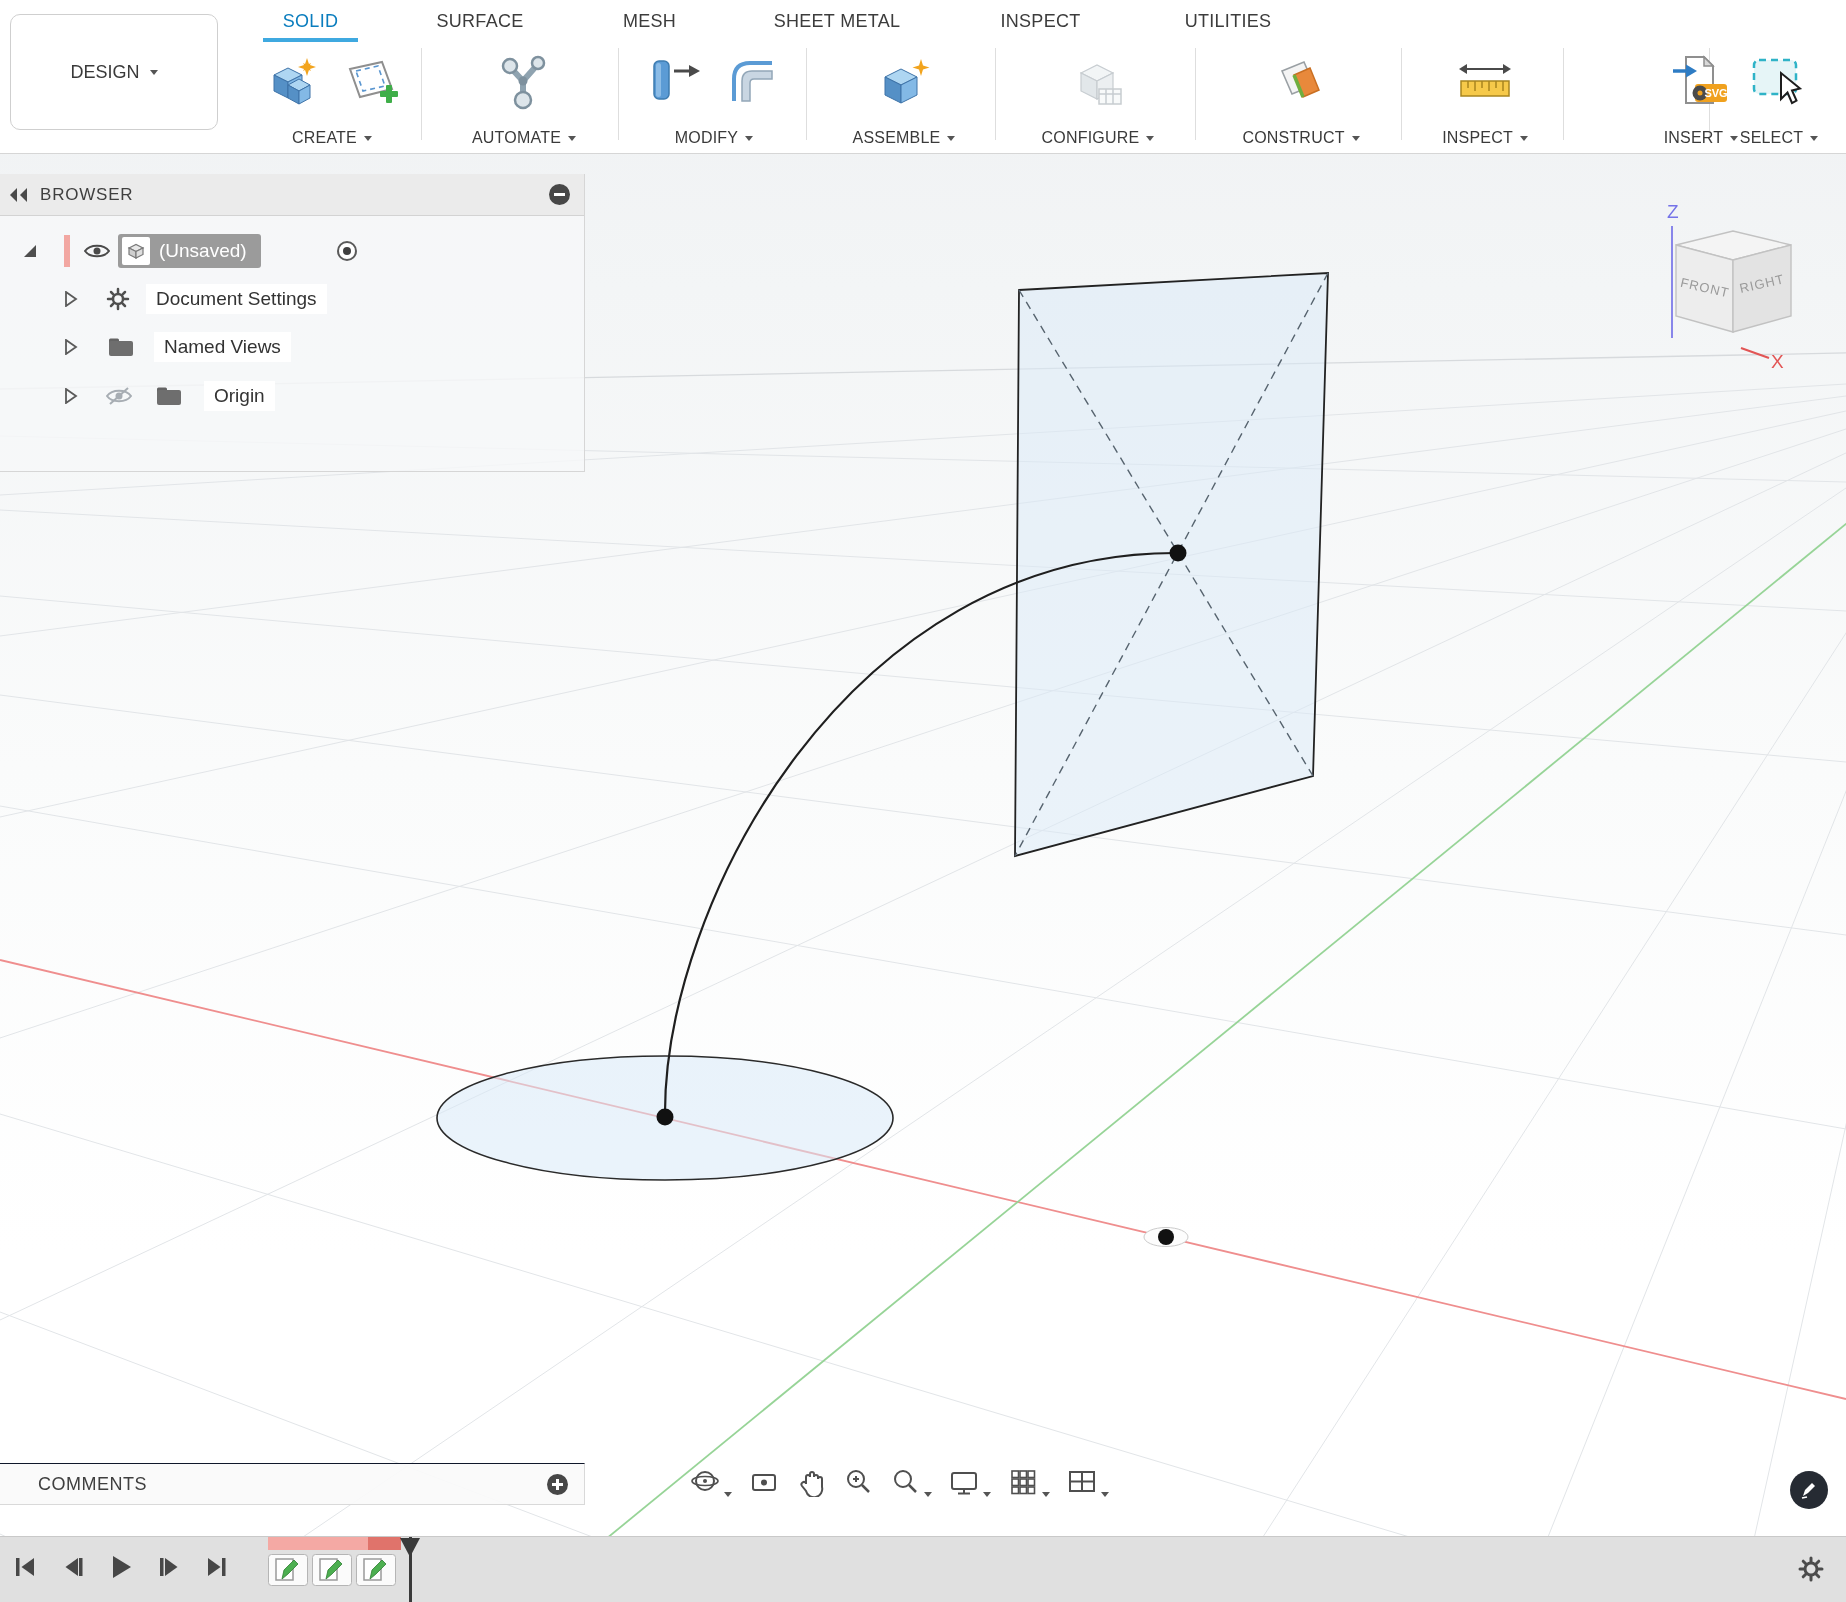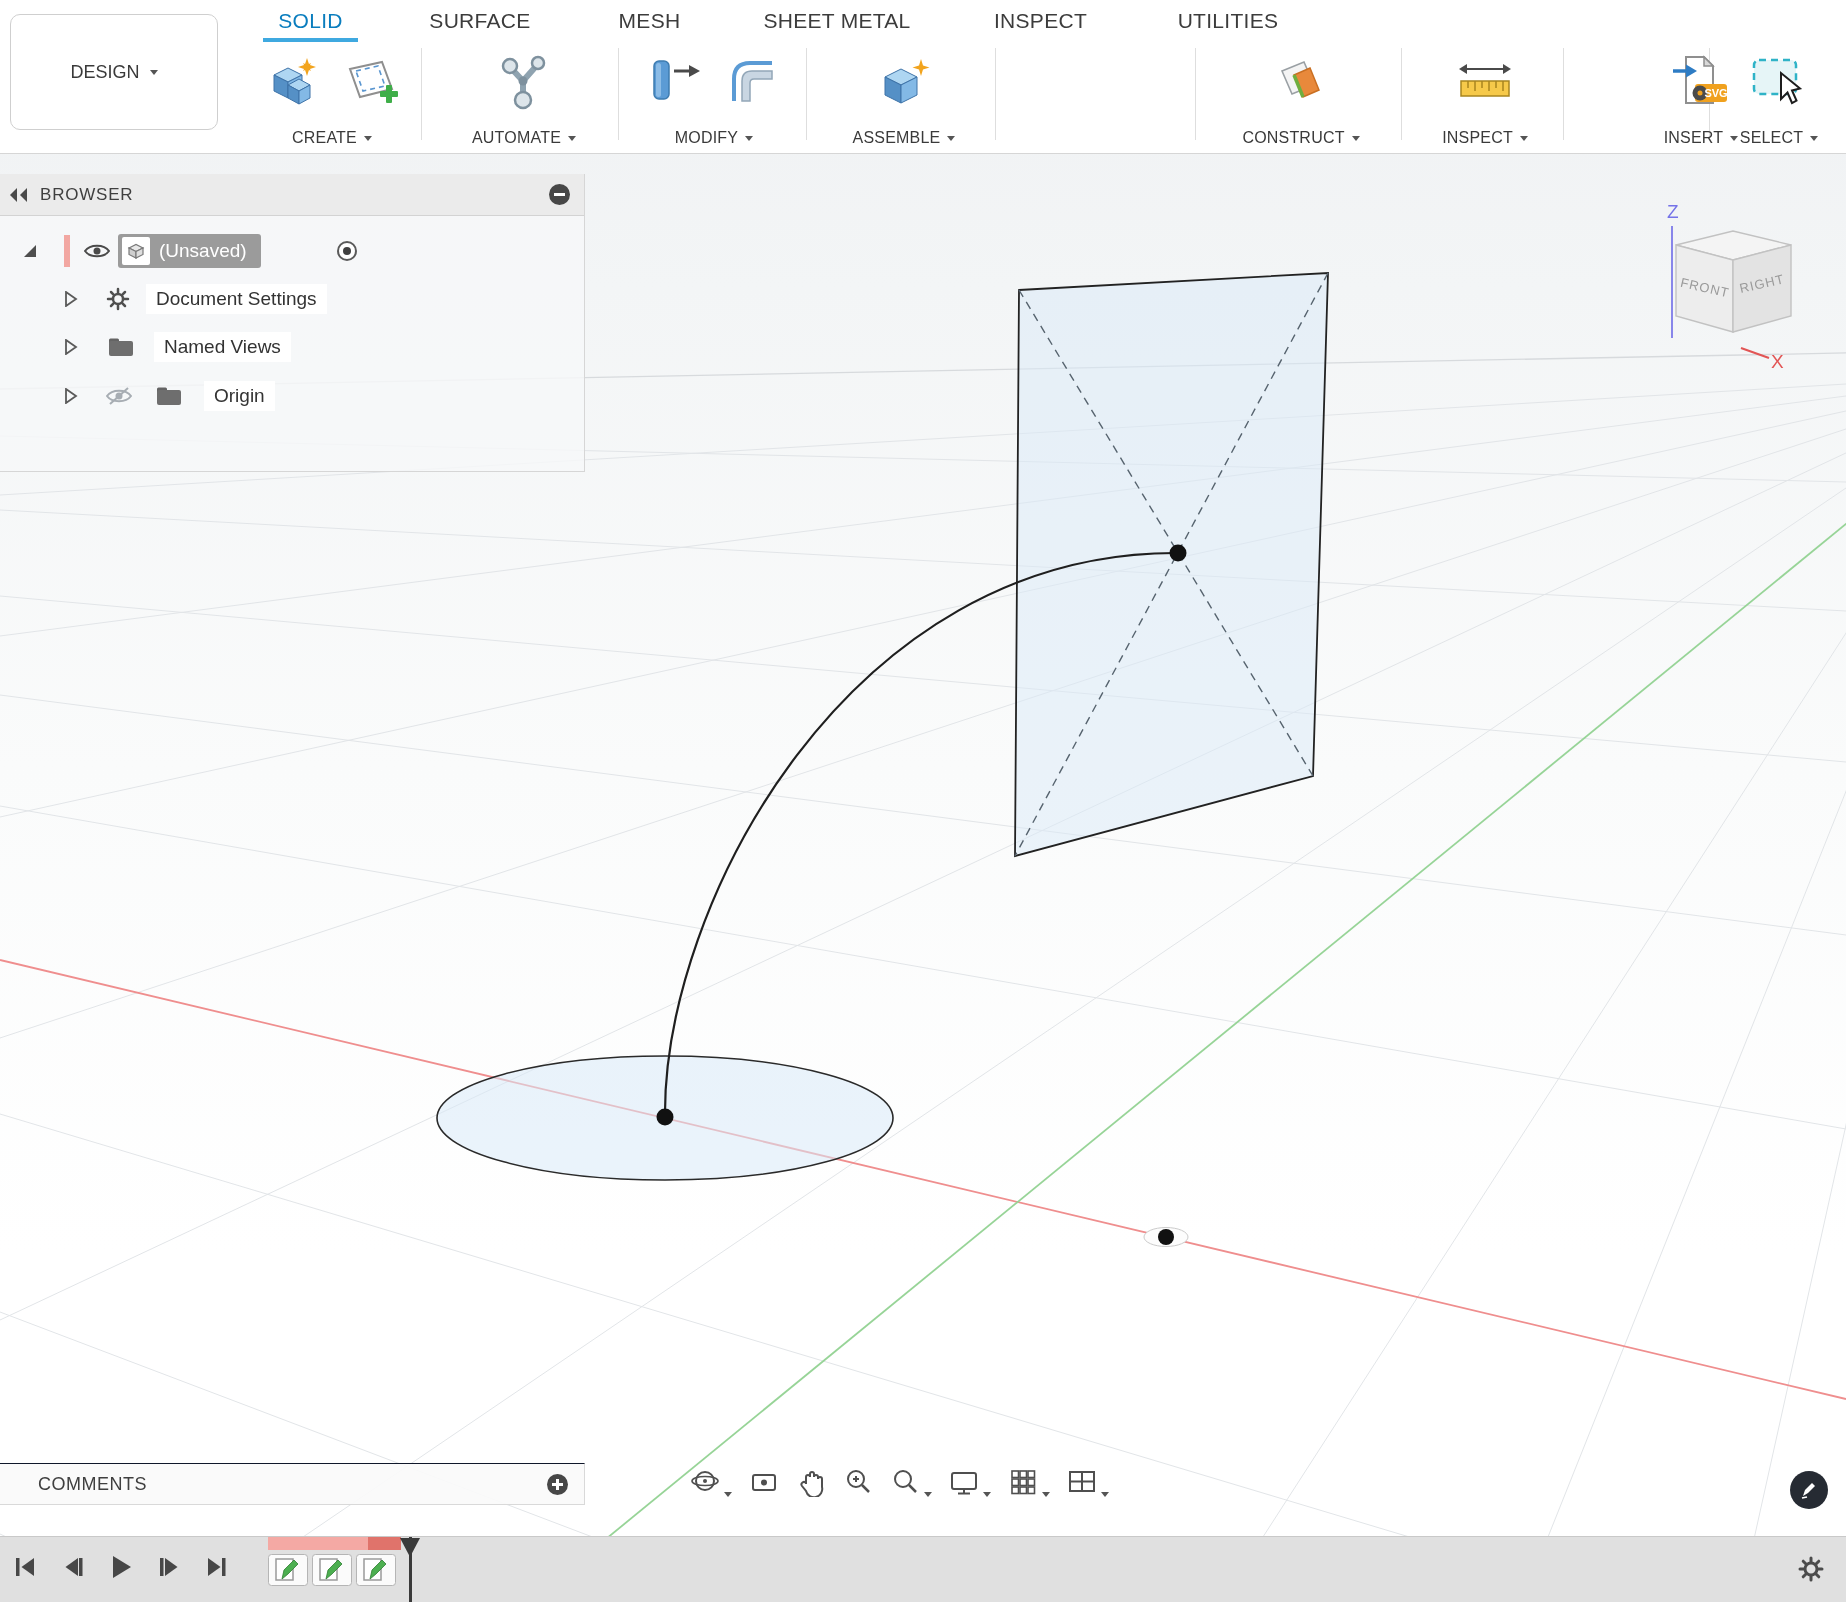--- a/index.html
+++ b/index.html
@@ -9,21 +9,21 @@
 
   
   .viewport-bg{position:absolute;inset:0;
     background:linear-gradient(180deg,#eff1f3 0%,#f3f5f6 18%,#fafbfb 48%,#ffffff 78%);}
   svg.canvas{position:absolute;left:0;top:0;}
 
   
   .topbar{position:absolute;left:0;top:0;width:100%;height:154px;background:#fff;
     border-bottom:1px solid #d6d6d6;z-index:30;}
   .tab{position:absolute;top:2px;height:40px;line-height:38px;text-align:center;
-    font-size:21px;color:#3c3c3c;letter-spacing:.3px;cursor:default;}
+    font-size:18px;color:#3c3c3c;letter-spacing:.3px;cursor:default;}
   .tab.active{color:#0a7dbe;border-bottom:4px solid #3fa9e0;}
   .design-btn{position:absolute;left:10px;top:14px;width:208px;height:116px;
     border:1.5px solid #cfcfcf;border-radius:10px;background:#fff;display:flex;
     align-items:center;justify-content:center;gap:10px;font-size:18px;color:#3a3a3a;}
   .group{position:absolute;top:44px;height:106px;display:flex;flex-direction:column;
     align-items:center;justify-content:space-between;}
   .group-icons{display:flex;gap:14px;align-items:center;height:76px;}
   .tbtn{width:64px;height:68px;display:flex;align-items:center;justify-content:center;}
   .group-label{display:flex;align-items:center;gap:7px;font-size:16px;color:#3a3a3a;
     height:24px;letter-spacing:.2px;}
@@ -267,20 +267,43 @@
             <polygon points="48,8 50,14.5 56.5,16.5 50,18.5 48,25 46,18.5 39.5,16.5 46,14.5" fill="#f2a41e"></polygon>
           </svg>
         </div>
       </div>
       <div class="group-label">
         <span>ASSEMBLE</span>
         <span class="caret sm"></span>
       </div>
     </div>
 
+    <div class="group" style="left:1004px;width:188px">
+      <div class="group-icons">
+        <div class="tbtn" style="opacity:.55">
+          <svg width="62" height="62" viewBox="0 0 62 62">
+            <g stroke="#9aa4ab" stroke-width="1.2">
+              <polygon points="14,22 30,14 46,22 30,30" fill="#e9edf0"></polygon>
+              <polygon points="14,22 30,30 30,48 14,40" fill="#ccd4d9"></polygon>
+              <polygon points="30,30 46,22 46,40 30,48" fill="#dde3e7"></polygon>
+            </g>
+            <g stroke="#9aa4ab" stroke-width="1.5" fill="#f4f6f7">
+              <rect x="32" y="38" width="22" height="15"></rect>
+              <line x1="32" y1="43" x2="54" y2="43"></line>
+              <line x1="39" y1="38" x2="39" y2="53"></line>
+              <line x1="46" y1="38" x2="46" y2="53"></line>
+            </g>
+          </svg>
+        </div>
+      </div>
+      <div class="group-label">
+        <span>CONFIGURE</span>
+        <span class="caret sm"></span>
+      </div>
+    </div>
 
     <div class="group" style="left:1204px;width:194px">
       <div class="group-icons">
         <div class="tbtn">
           <svg width="62" height="62" viewBox="0 0 62 62">
             <polygon points="12,20 34,11 44,34 22,43" fill="#f4f4f4" stroke="#9aa0a4" stroke-width="1.6"></polygon>
             <polygon points="24,24 40,17 49,39 33,46" fill="#e8893b" stroke="#c96f22" stroke-width="1.5"></polygon>
             <line x1="24" y1="24" x2="33" y2="46" stroke="#6fae3f" stroke-width="3.5"></line>
           </svg>
         </div>

